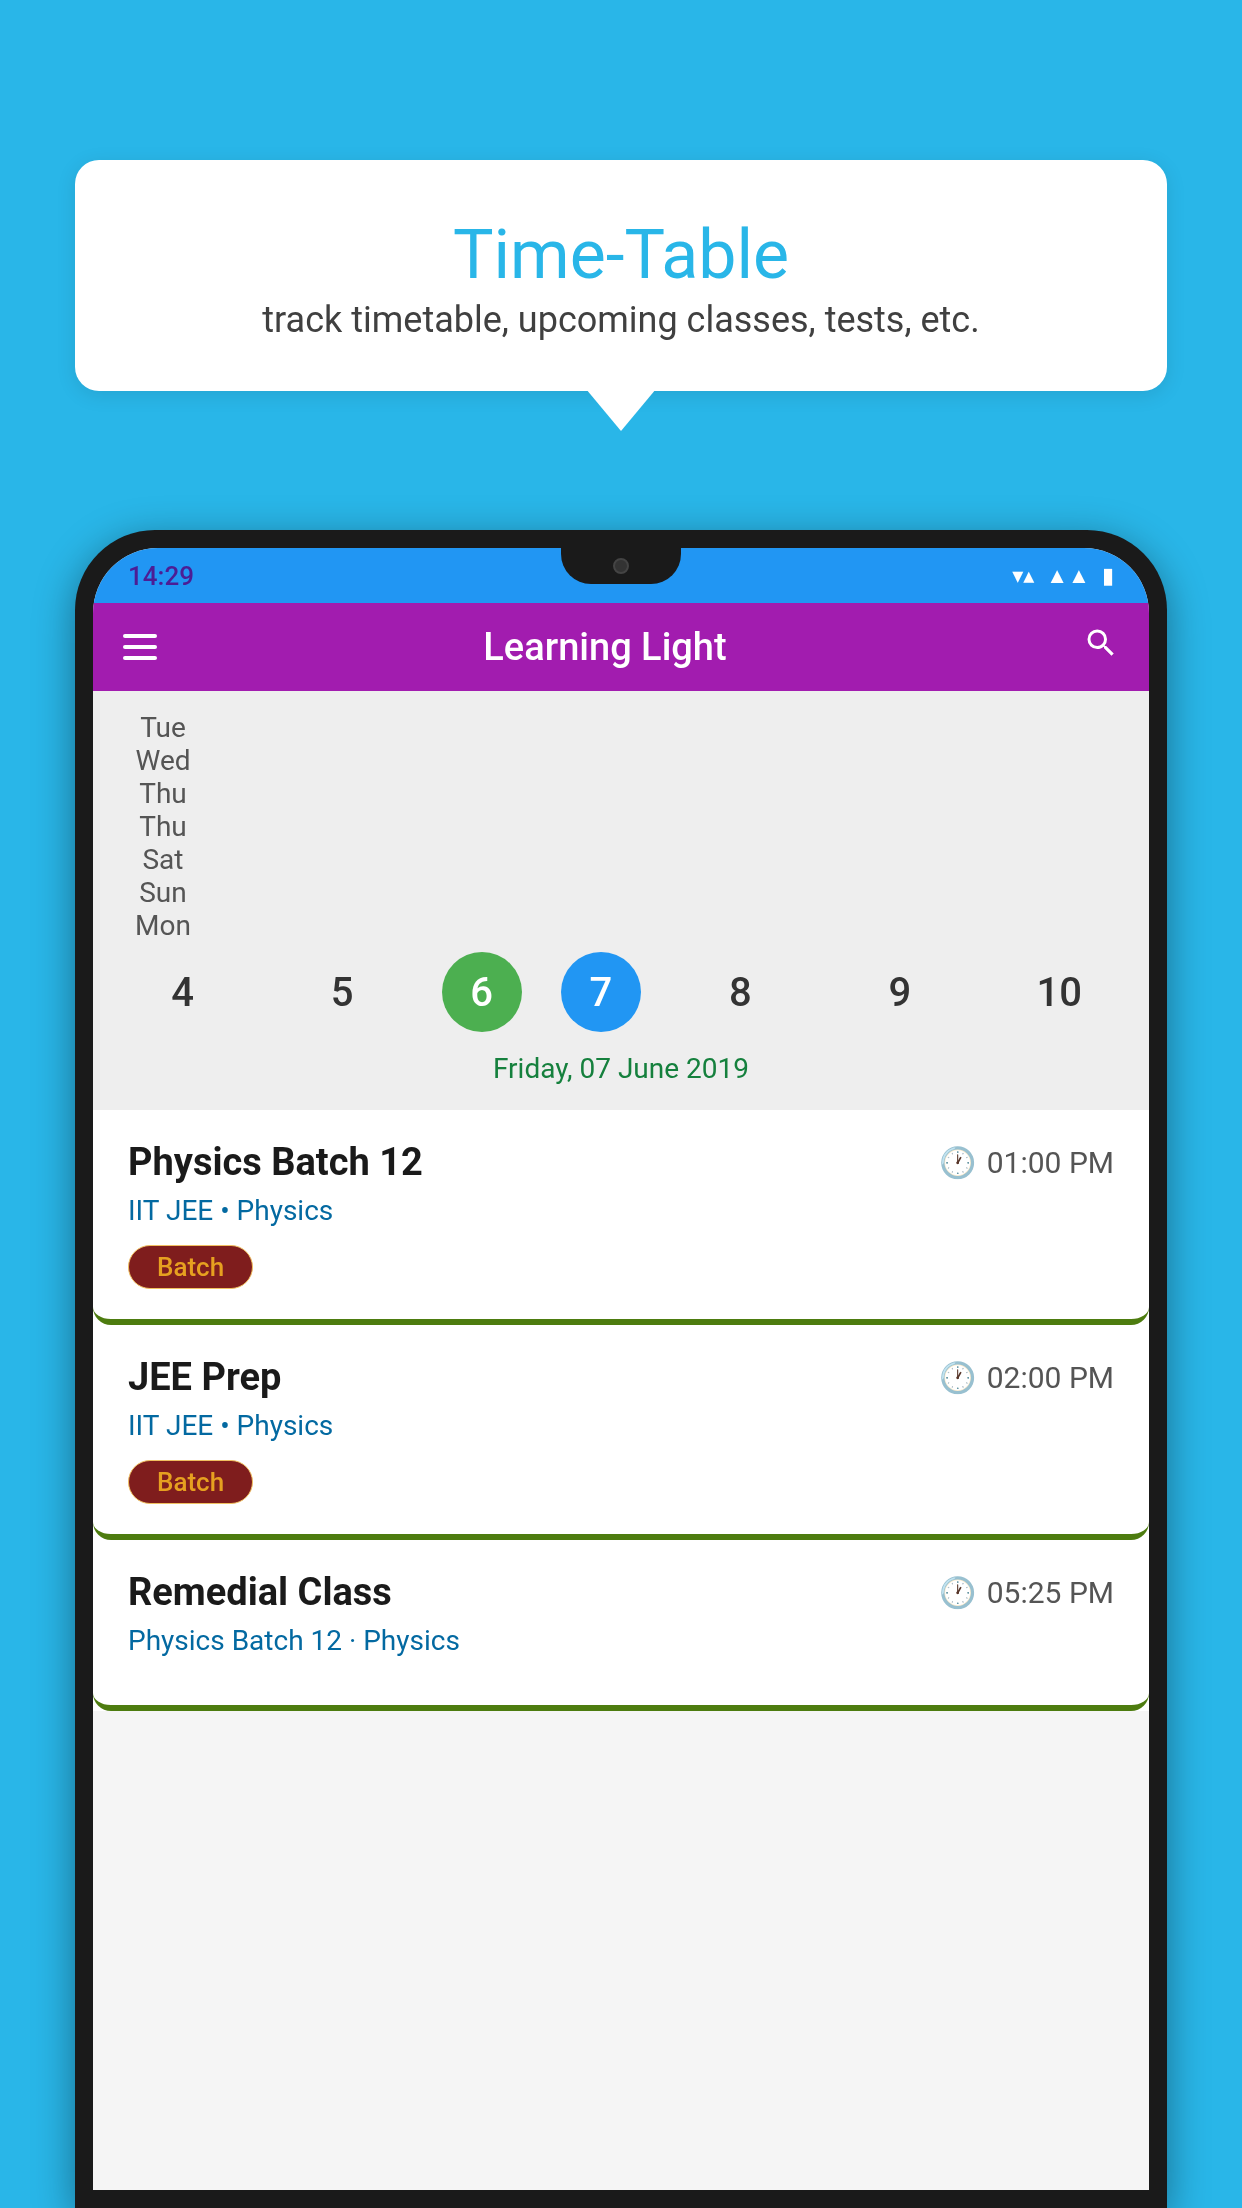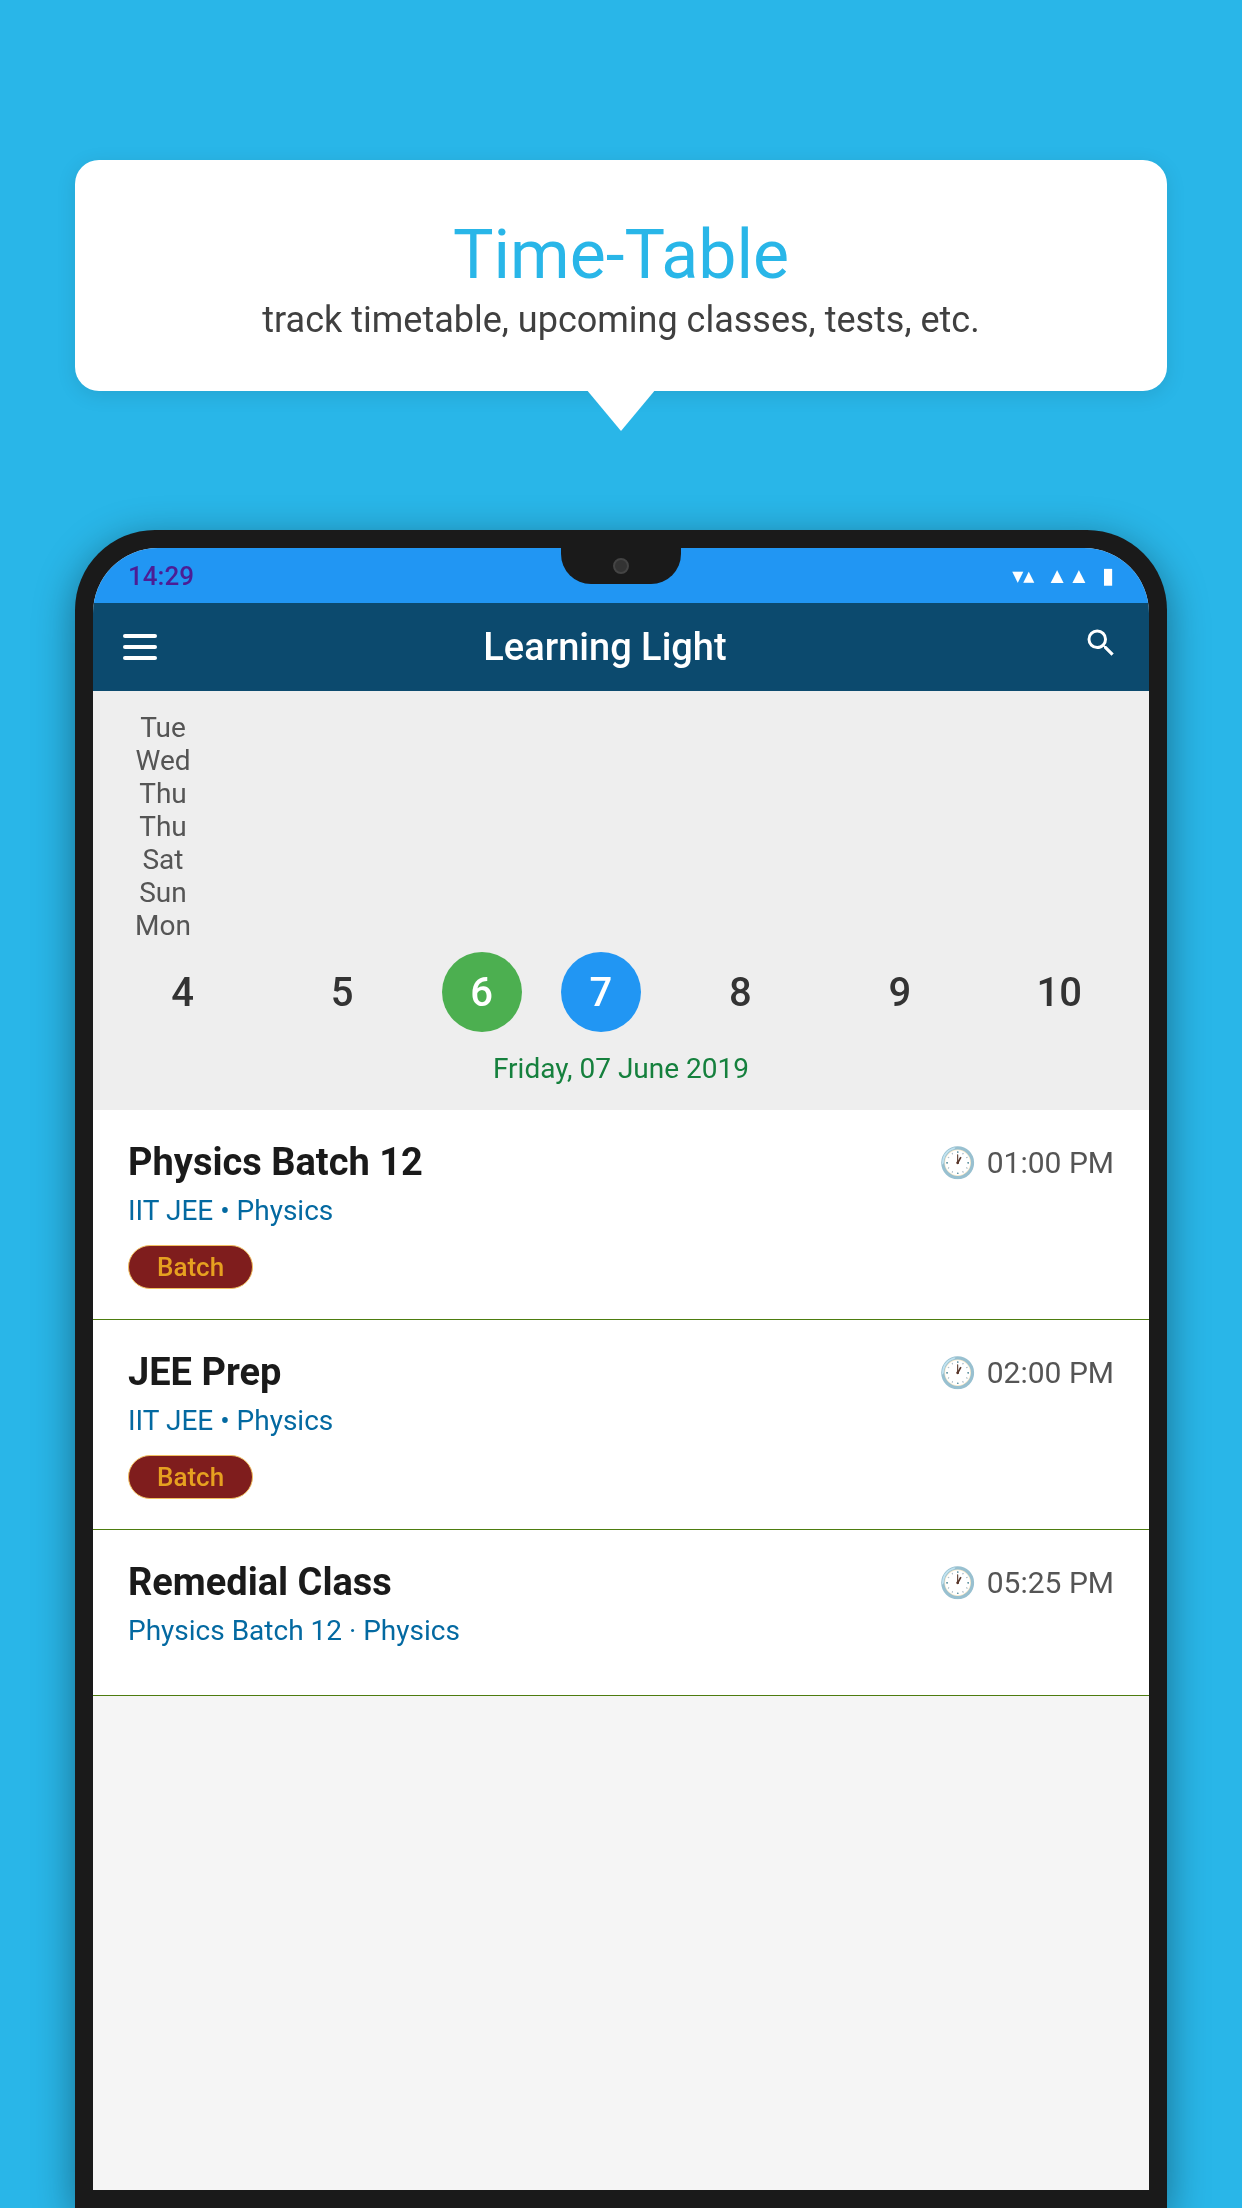--- a/index.html
+++ b/index.html
@@ -119,21 +119,21 @@
     .notch-camera {
       width: 16px;
       height: 16px;
       background: #333;
       border-radius: 50%;
       border: 2px solid #444;
     }
 
     
     .app-bar {
-      background: #0c4a6e;
+      background: #a21caf;
       height: 88px;
       display: flex;
       align-items: center;
       padding: 0 30px;
       gap: 30px;
     }
 
     .hamburger-lines {
       display: flex;
       flex-direction: column;
@@ -227,22 +227,23 @@
     }
 
     
     .schedule-list {
       background: white;
       overflow-y: auto;
     }
 
     .schedule-item {
       background: white;
-      border-bottom: 1px solid #4d7c0f;
+      border-bottom: 6px solid #4d7c0f;
       padding: 30px 35px;
+      border-radius: 18px;
     }
 
     .schedule-item-header {
       display: flex;
       justify-content: space-between;
       align-items: center;
       margin-bottom: 10px;
     }
 
     .schedule-name {

